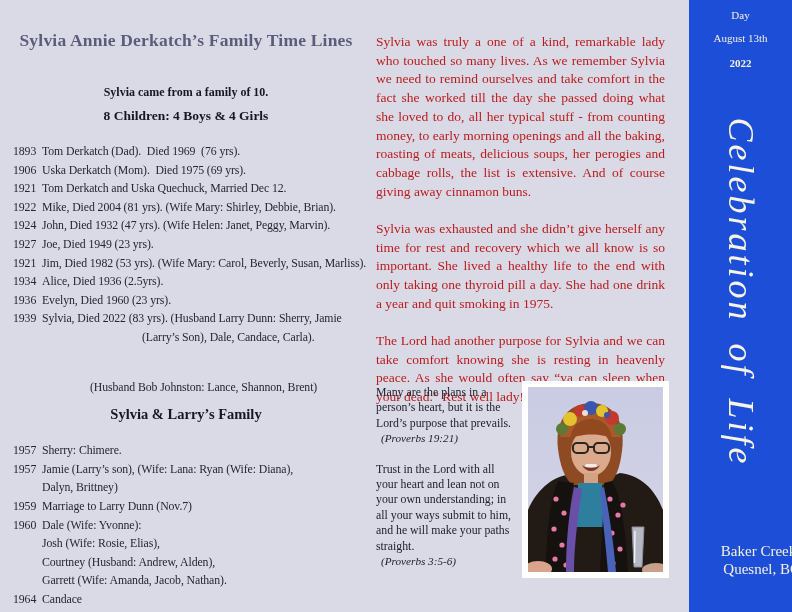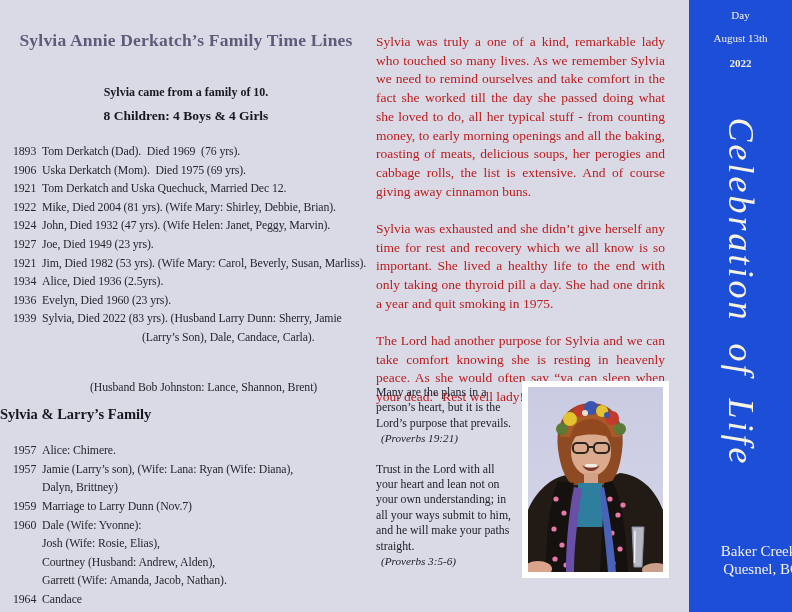--- a/index.html
+++ b/index.html
@@ -17,21 +17,21 @@
     margin-top:30px;text-align:center;
     font-size:17.5px;font-weight:bold;color:#5b5c79;letter-spacing:.2px;
   }
   .sub1{margin-top:34px;text-align:center;font-size:12px;font-weight:bold;color:#17171f;}
   .sub2{margin-top:8px;text-align:center;font-size:13.5px;font-weight:bold;color:#17171f;}
   .timeline{margin-top:18px;}
   .tl-row{display:flex;line-height:18.6px;font-size:11.8px;letter-spacing:-0.1px;font-family:Liberation Serif, serif;}
   .tl-year{flex:0 0 29px;padding-left:13px;white-space:pre;}
   .tl-text{white-space:pre;}
   .family2-title{
-    margin-top:10px;margin-bottom:5px;
+    margin-top:10px;margin-bottom:5px;text-align:center;
     font-size:14.5px;font-weight:bold;color:#17171f;
   }
   
   .mid-col{position:absolute;left:376px;top:0;width:289px;}
   .mid-col p{
     margin:0 0 18.5px 0;
     font-size:13.5px;line-height:18.7px;
     text-align:justify;color:#b91c1c;
   }
   .mid-col{padding-top:33px;}
@@ -140,21 +140,21 @@
           <span class="tl-text" style="margin-left: 48px; margin-top: 31px;">(Husband Bob Johnston: Lance, Shannon, Brent)</span>
         </div>
       </div>
 
     <div class="family2-title">Sylvia &amp; Larry’s Family</div>
 
     <div class="timeline">
 
         <div class="tl-row">
           <span class="tl-year">1957</span>
-          <span class="tl-text">Alice: Chimere.</span>
+          <span class="tl-text">Sherry: Chimere.</span>
         </div>
 
         <div class="tl-row">
           <span class="tl-year">1957</span>
           <span class="tl-text">Jamie (Larry’s son), (Wife: Lana: Ryan (Wife: Diana),</span>
         </div>
 
         <div class="tl-row">
           <span class="tl-year"></span>
           <span class="tl-text">Dalyn, Brittney)</span>

